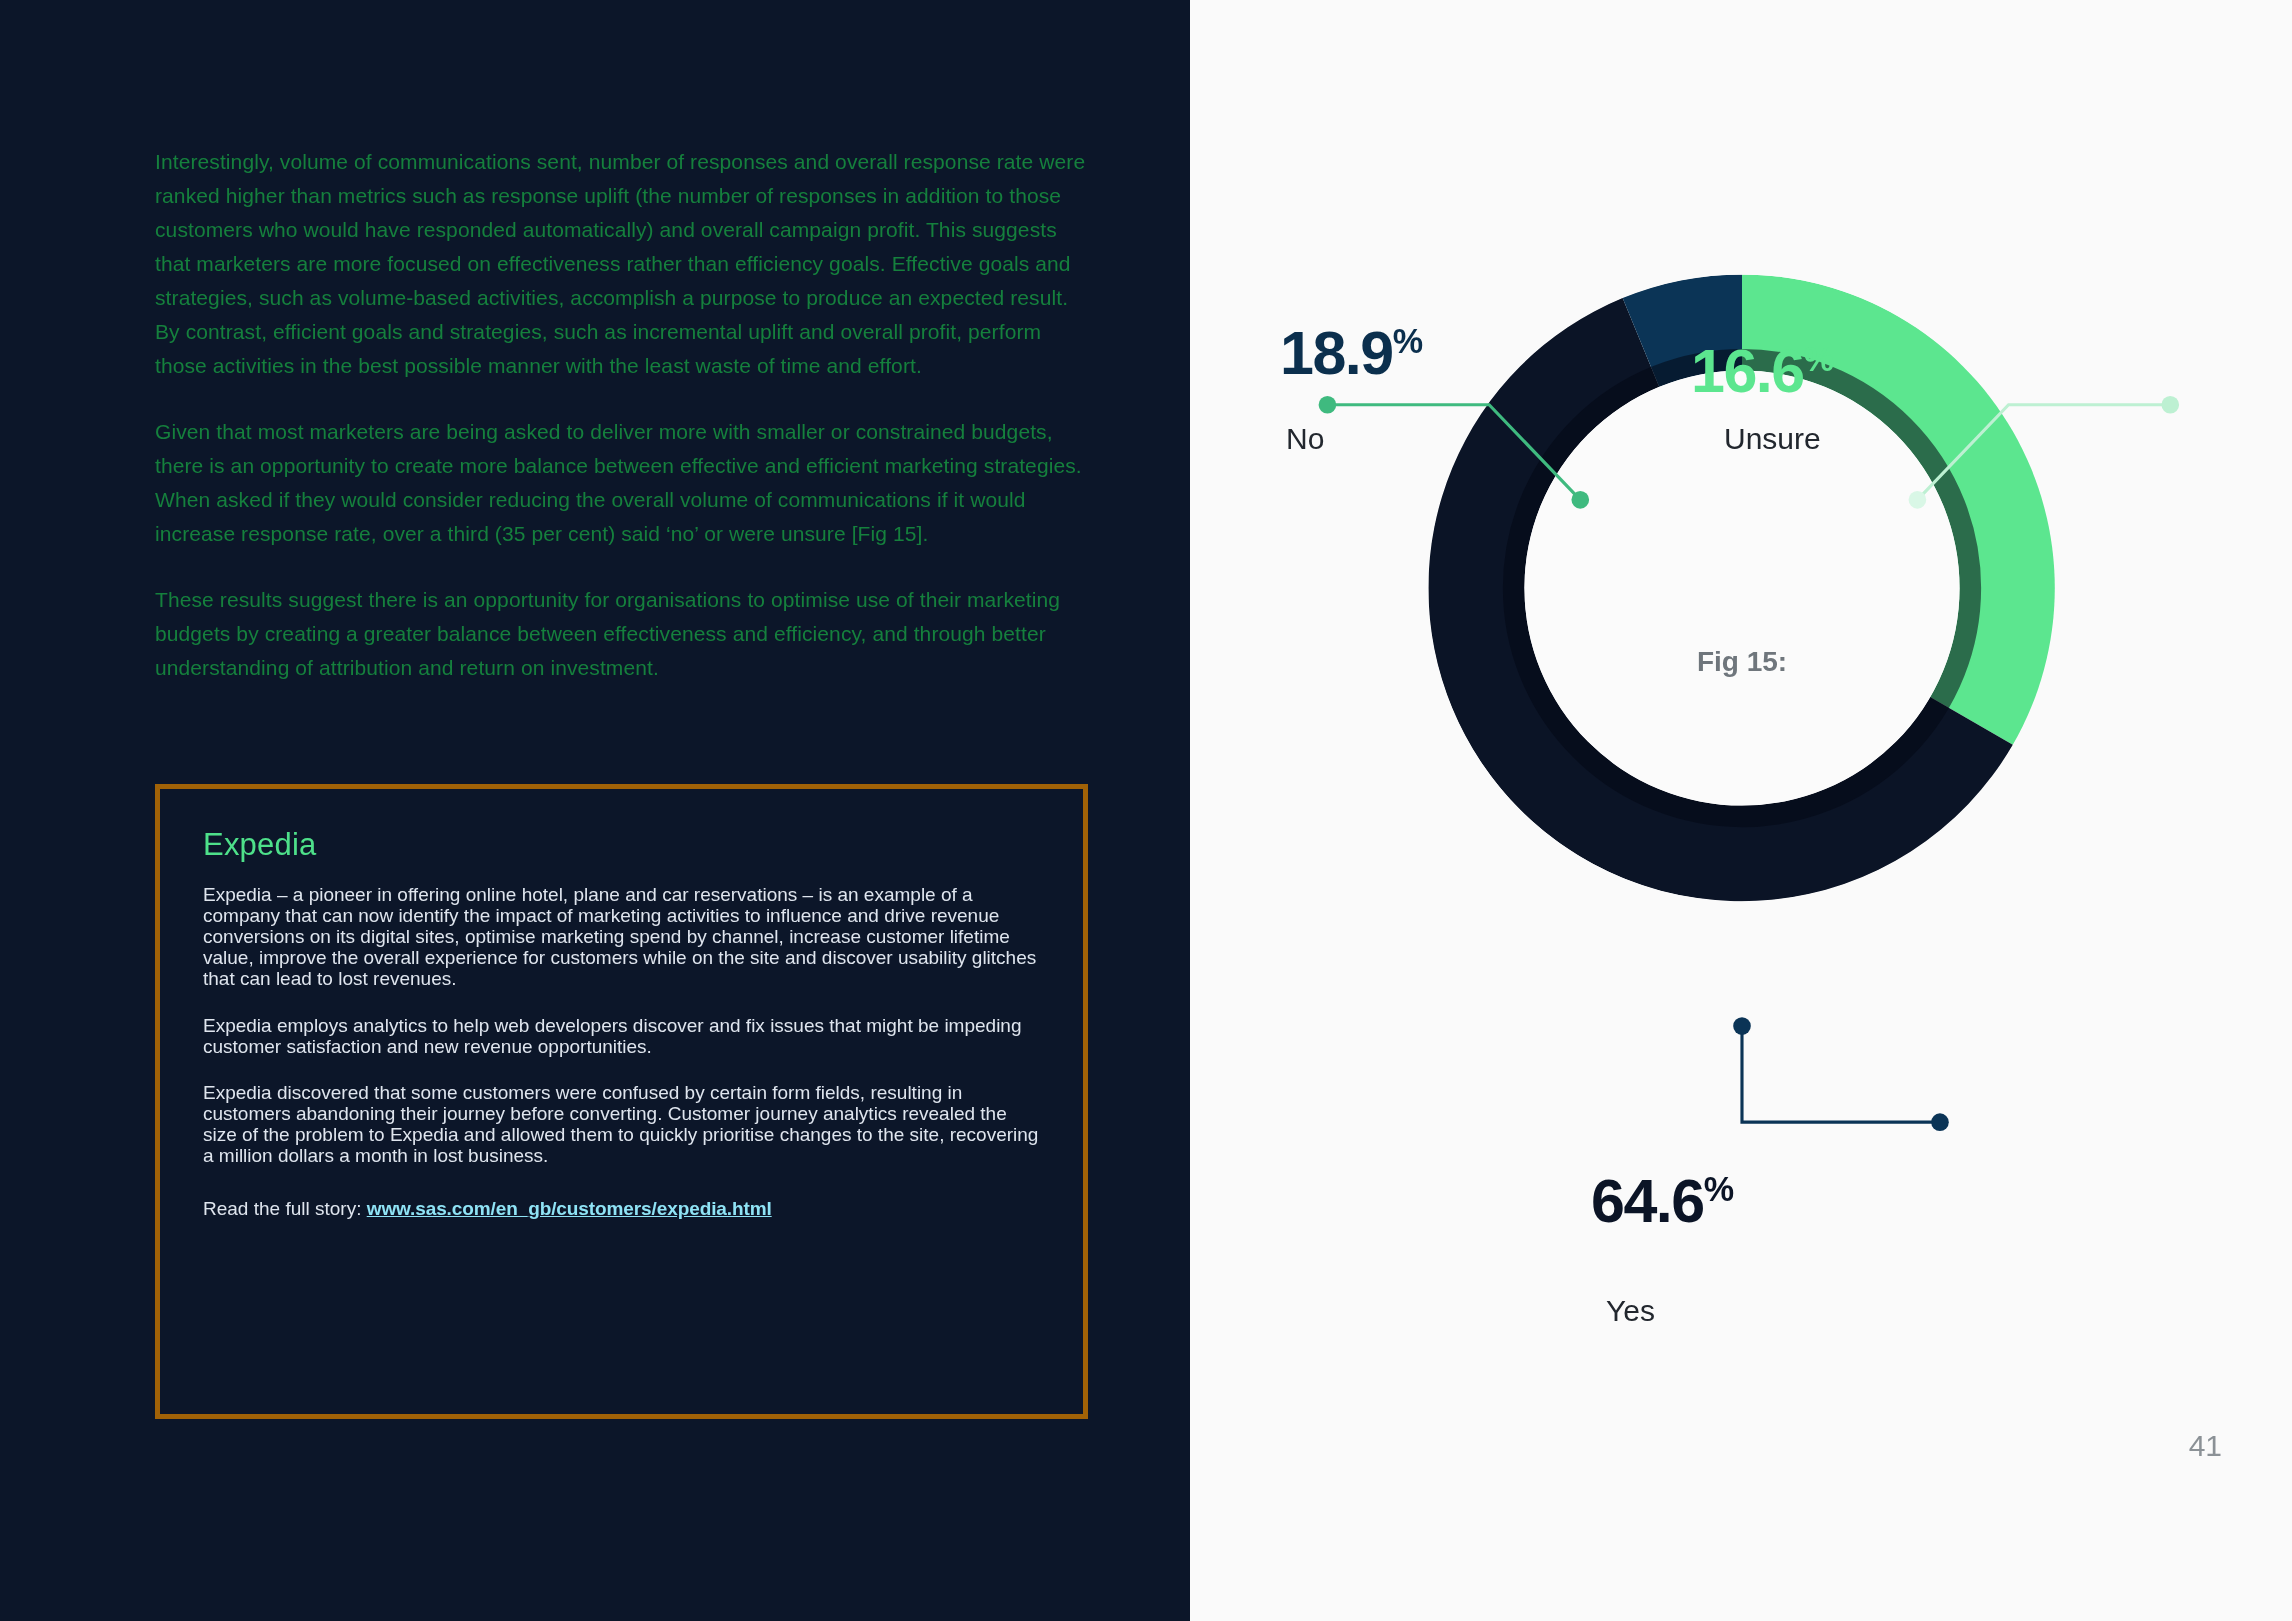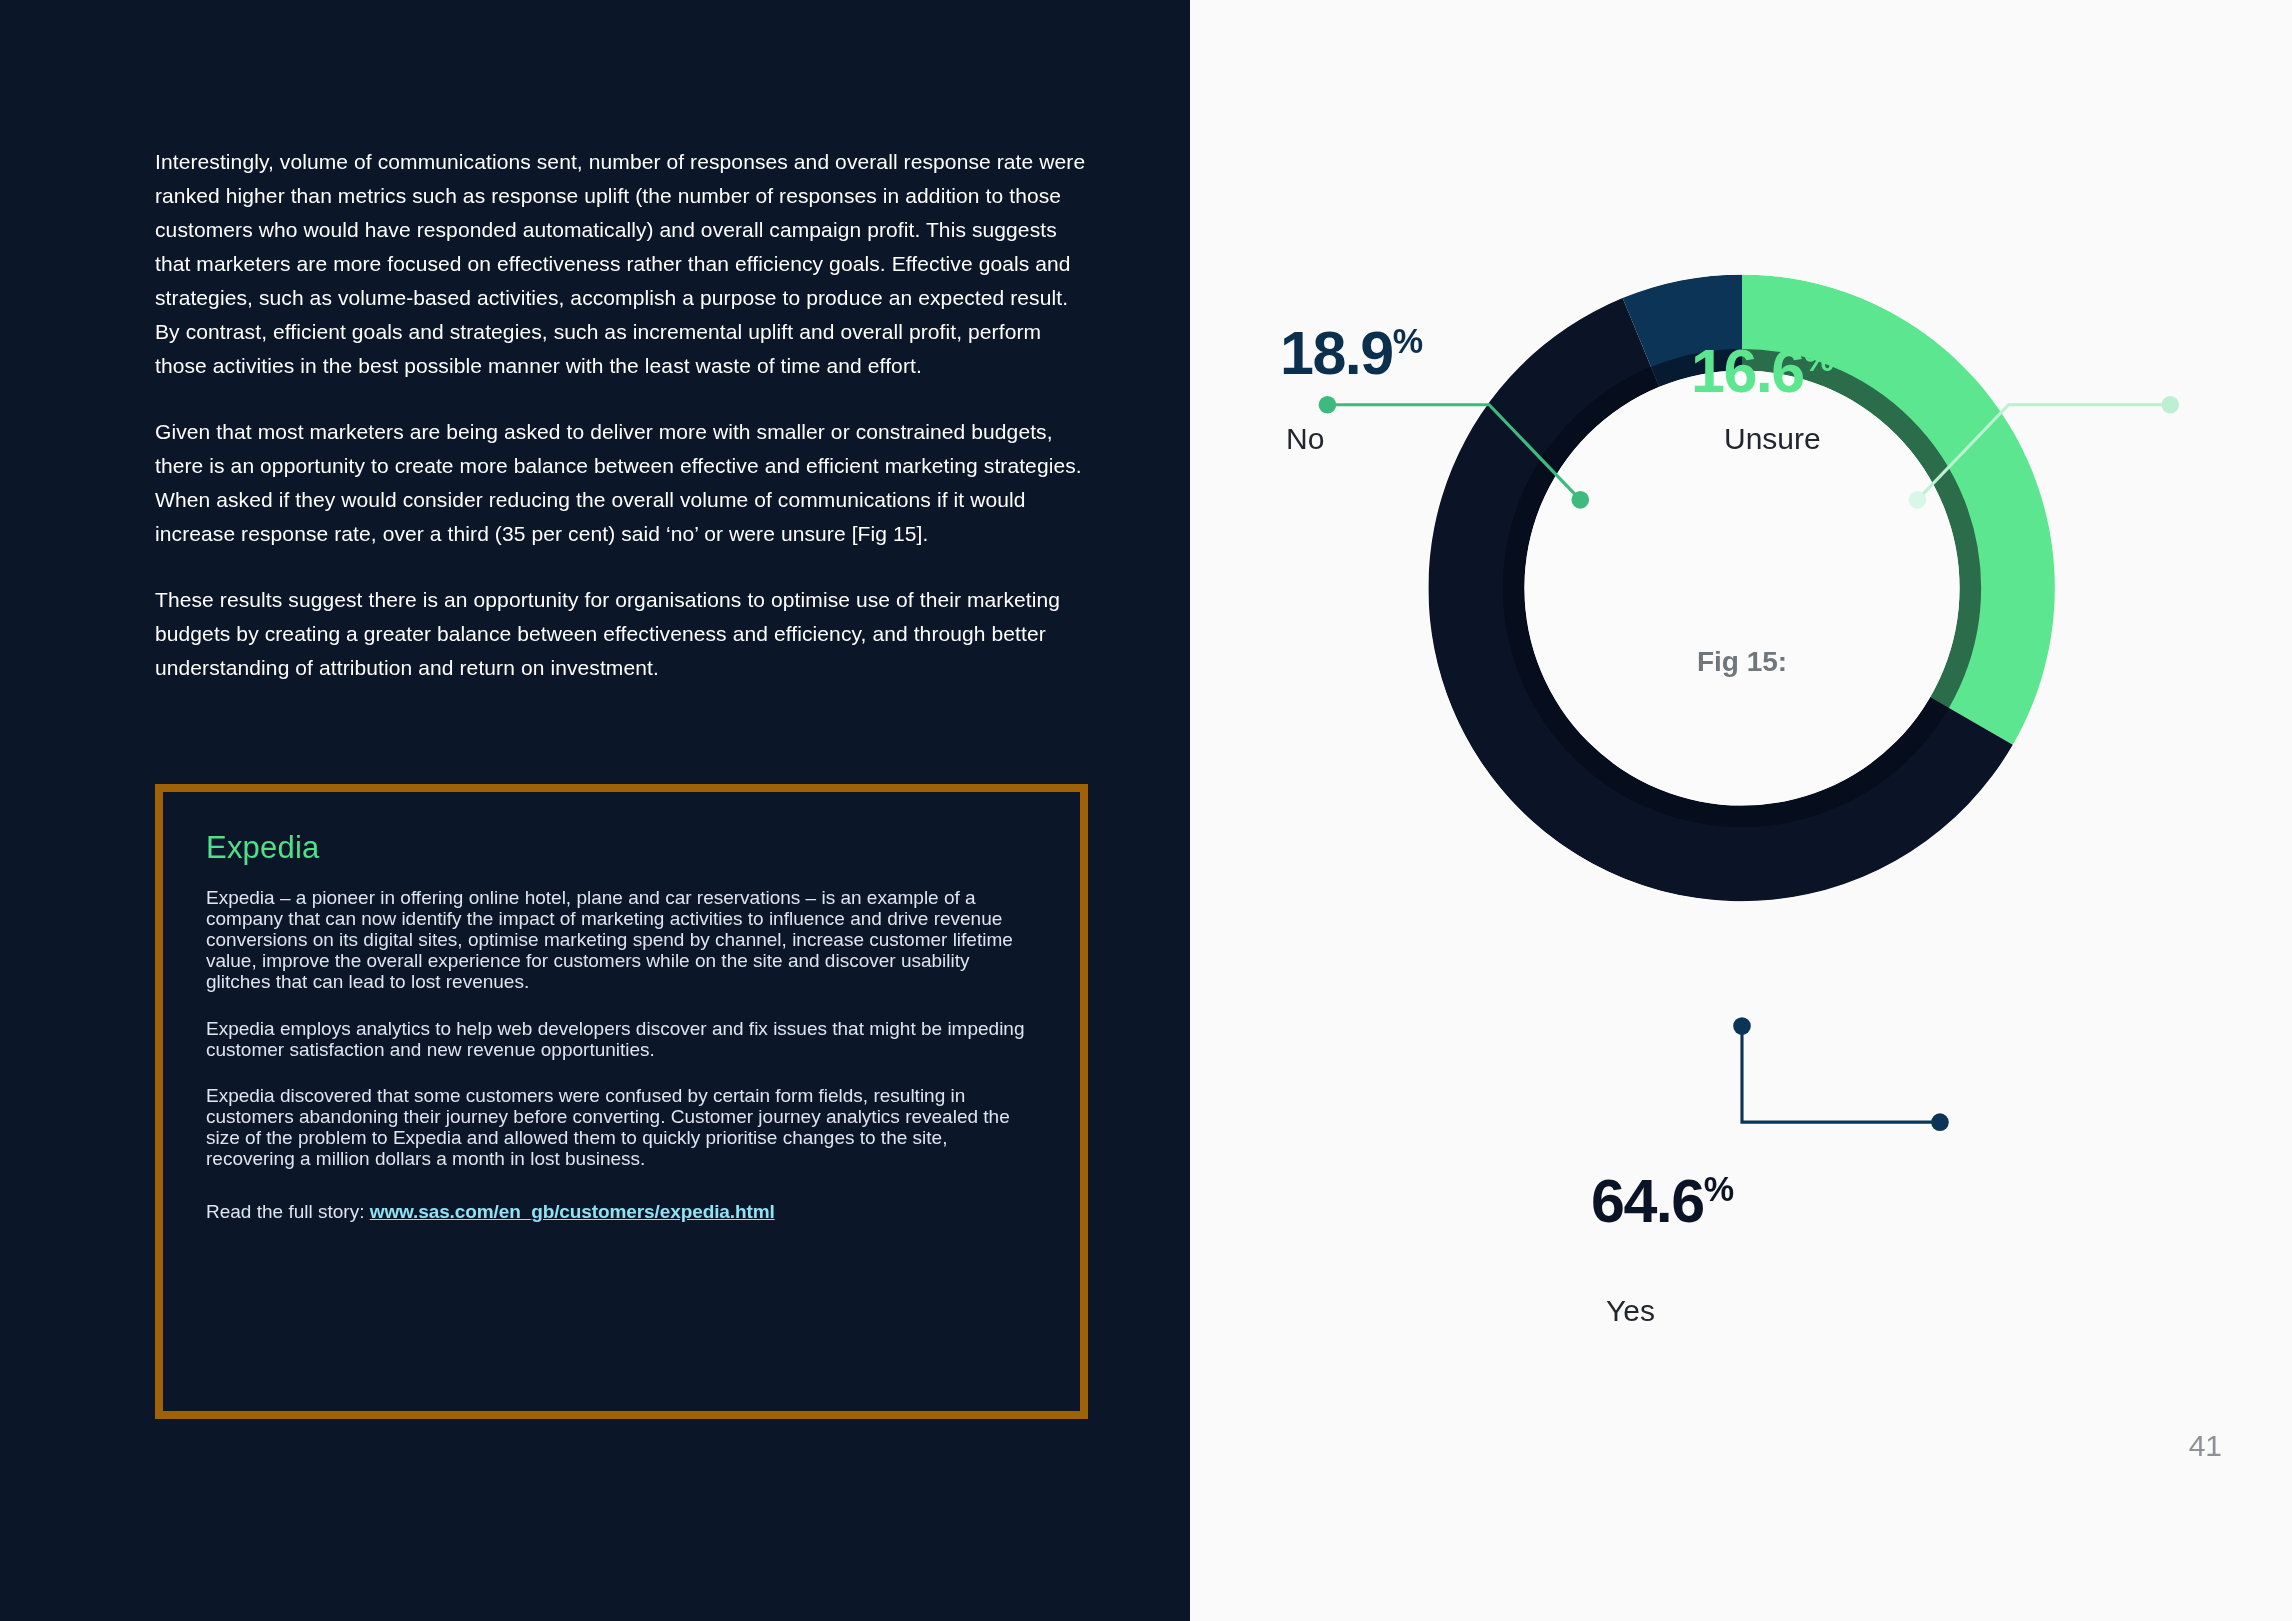--- a/index.html
+++ b/index.html
@@ -29,36 +29,36 @@
     flex: 0 0 auto;
     box-sizing: border-box;
   }
   .left-inner {
     position: absolute;
     left: 155px;
     top: 145px;
     width: 943px;
   }
   .body-par {
-    color: #ffffff;
+    color: #15803d;
     font-size: 21px;
     line-height: 34px;
     letter-spacing: 0.1px;
     margin: 0 0 32px 0;
     font-weight: 400;
   }
   .body-par:last-of-type { margin-bottom: 0; }
 
   .expedia-box {
     position: absolute;
     left: 155px;
     top: 784px;
     width: 933px;
     height: 635px;
-    border: 8px solid #a16207;
+    border: 5px solid #a16207;
     box-sizing: border-box;
     padding: 29px 43px 29px 43px;
   }
   .expedia-title {
     color: #4ee08a;
     font-size: 31px;
     line-height: 37px;
     margin: 7.8px 0 21.6px 0;
     font-weight: 400;
     letter-spacing: 0.2px;

